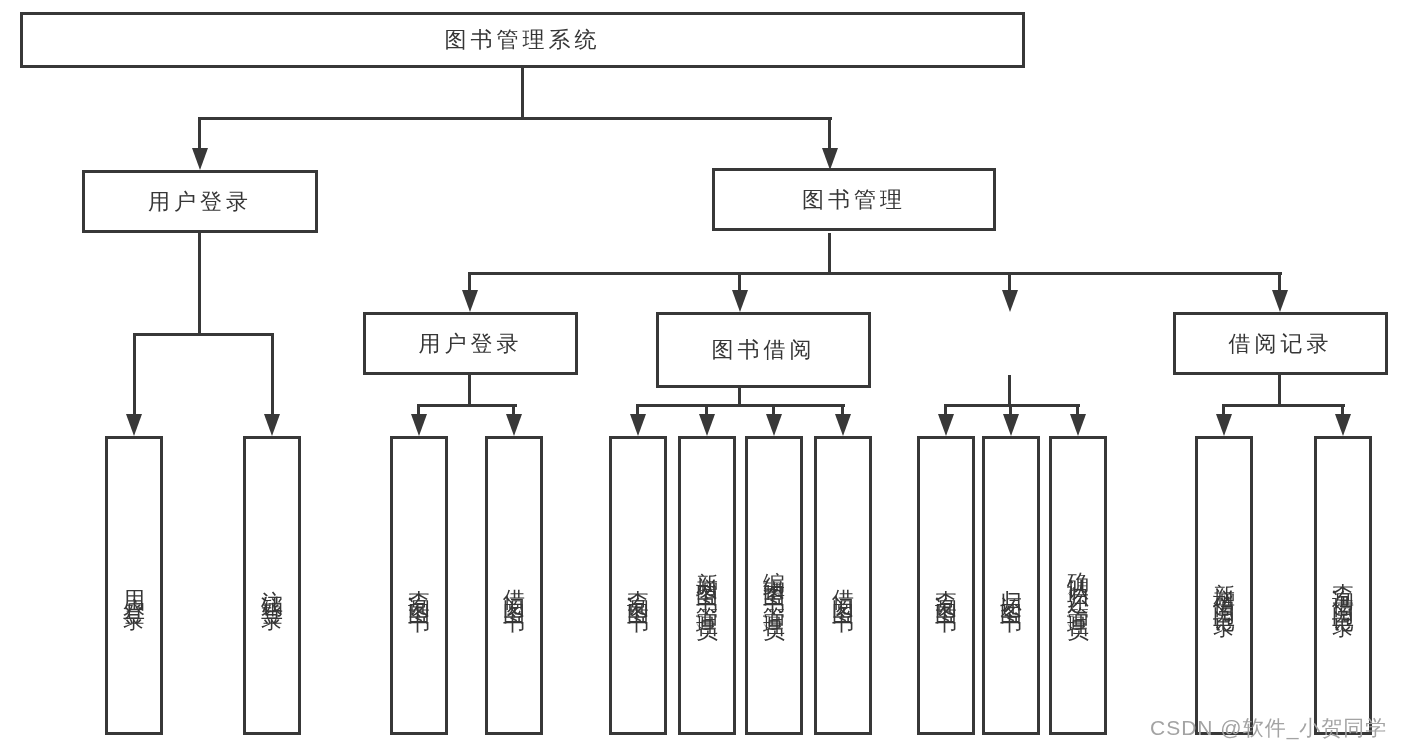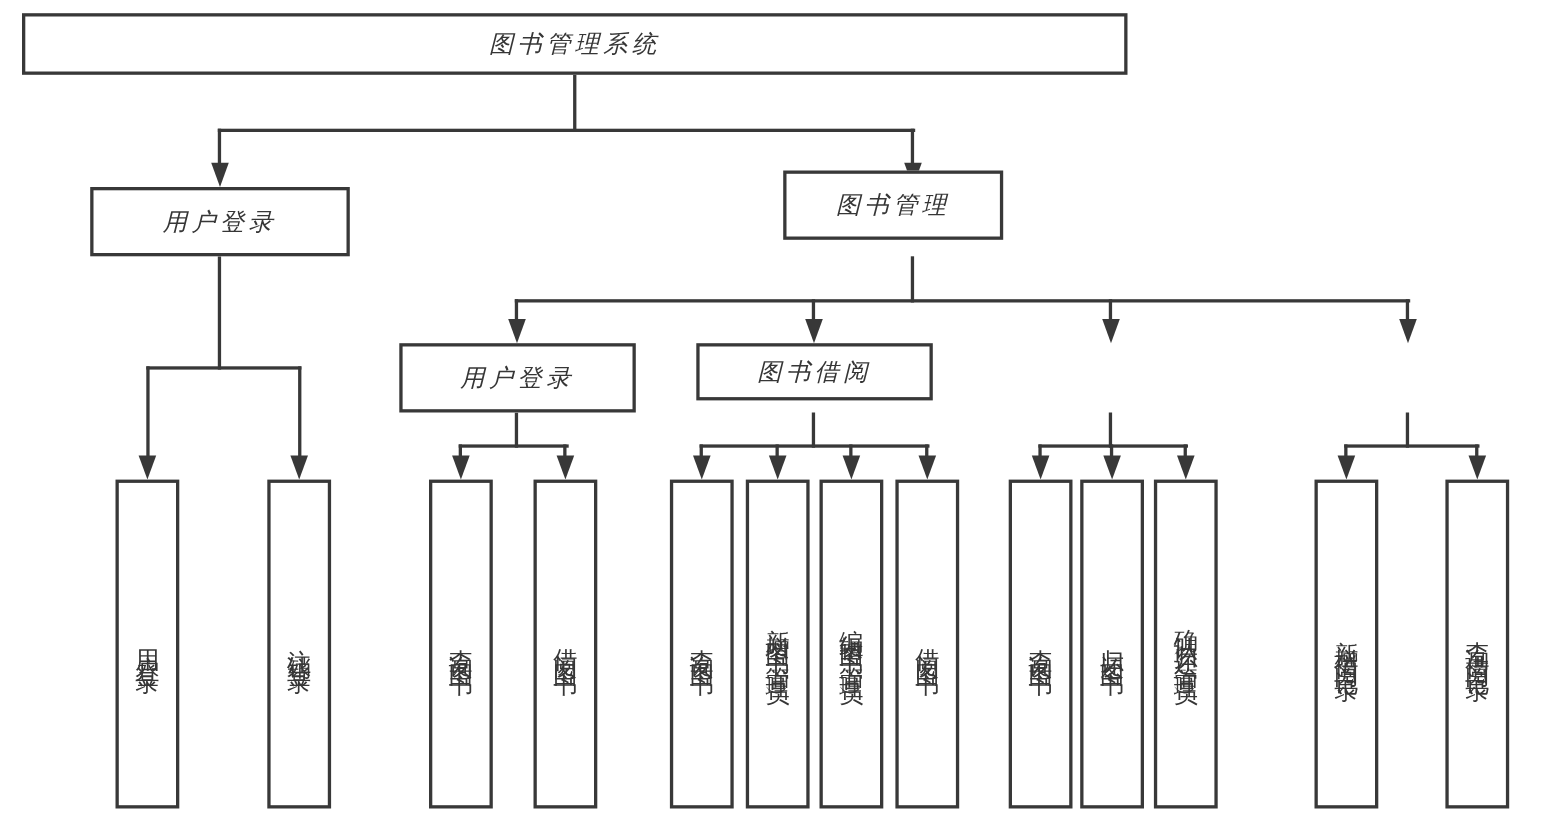--- a/index.html
+++ b/index.html
@@ -5,21 +5,21 @@
   html, body { margin:0; padding:0; background:#ffffff; }
   .canvas {
     position:relative; width:1405px; height:747px; background:#ffffff;
     font-family:"Liberation Sans","DejaVu Sans",sans-serif; overflow:hidden;
   }
   
   .hbox {
     position:absolute; box-sizing:border-box; background:#ffffff;
     border:3px solid #383838; display:flex; align-items:center; justify-content:center;
   }
-  .hbox .lbl { font-size:22px; letter-spacing:4px; color:#363636; white-space:nowrap;font-style:italic; }
+  .hbox .lbl { font-size:22px; letter-spacing:4px; color:#363636; white-space:nowrap; }
   
   .vbox {
     position:absolute; box-sizing:border-box; background:#ffffff;
     border:3px solid #383838; top:436px; width:58px; height:299px;
     display:flex; align-items:center; justify-content:center;
   }
   .vbox .vlbl {
     writing-mode:vertical-rl; text-orientation:mixed;
     font-size:22px; letter-spacing:7px; line-height:1; color:#363636; white-space:nowrap;
   }
@@ -101,29 +101,32 @@
   <div class="vl" style="left:1341px;top:404px;height:14px"></div>
   <div class="ar" style="left:1335px;top:414px"></div>
 
   <div class="hbox" style="left:20px;top:12px;width:1005px;height:56px">
     <span class="lbl">图书管理系统</span>
   </div>
 
   <div class="hbox" style="left:82px;top:170px;width:236px;height:63px">
     <span class="lbl">用户登录</span>
   </div>
-  <div class="hbox" style="left:712px;top:155px;width:200px;height:63px">
+  <div class="hbox" style="left:712px;top:168px;width:284px;height:63px">
     <span class="lbl">图书管理</span>
   </div>
 
   <div class="hbox" style="left:363px;top:312px;width:215px;height:63px">
     <span class="lbl">用户登录</span>
   </div>
-  <div class="hbox" style="left:633px;top:312px;width:215px;height:52px">
+  <div class="hbox" style="left:656px;top:312px;width:215px;height:76px">
     <span class="lbl">图书借阅</span>
+  </div>
+  <div class="hbox" style="left:1173px;top:312px;width:215px;height:63px">
+    <span class="lbl">借阅记录</span>
   </div>
 
   <div class="vbox" style="left:105px">
     <span class="vlbl">用户登录</span>
   </div>
   <div class="vbox" style="left:243px">
     <span class="vlbl">注销登录</span>
   </div>
 
   <div class="vbox" style="left:390px">
@@ -156,14 +159,15 @@
     <span class="vlbl">确认归还（管理员）</span>
   </div>
 
   <div class="vbox" style="left:1195px">
     <span class="vlbl">新增借阅记录</span>
   </div>
   <div class="vbox" style="left:1314px">
     <span class="vlbl">查询借阅记录</span>
   </div>
 
+  <div class="watermark">CSDN @软件_小贺同学</div>
 
 </div>
 
 </body></html>

